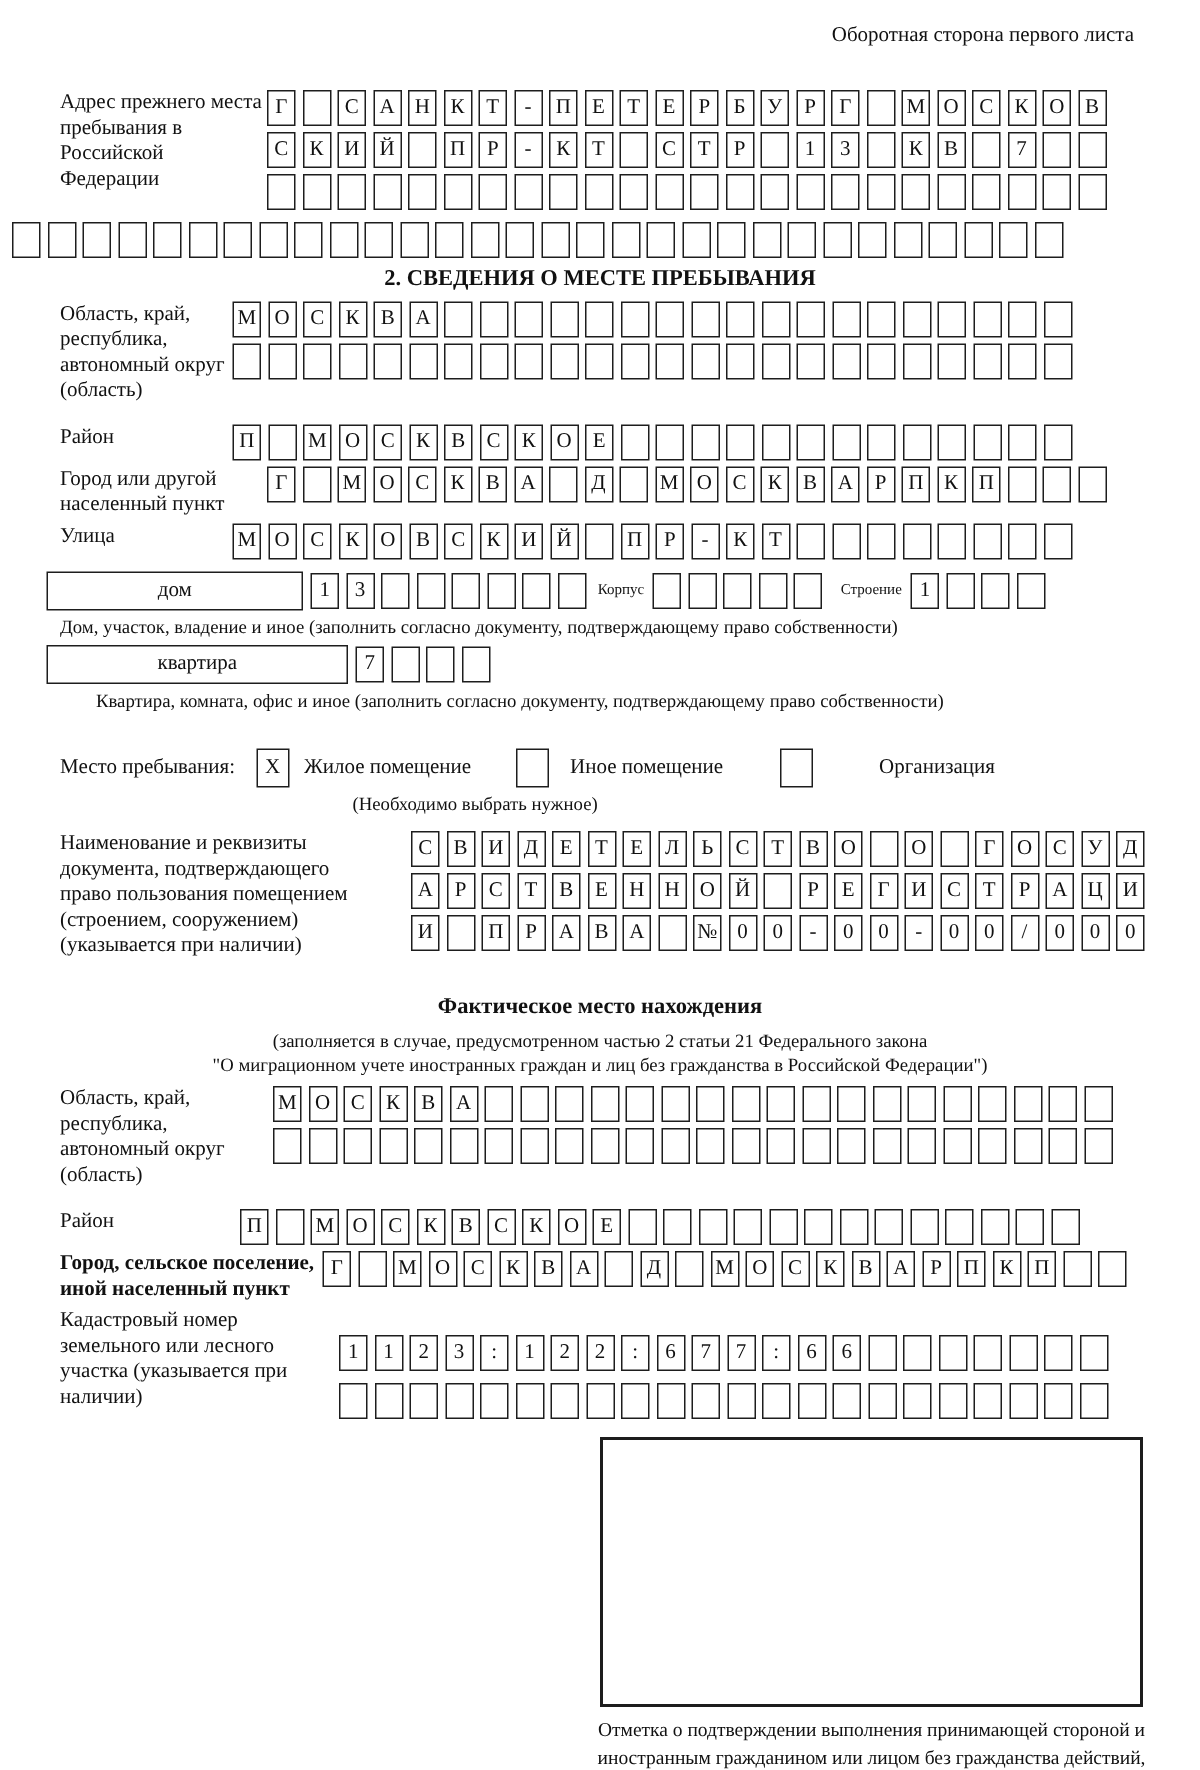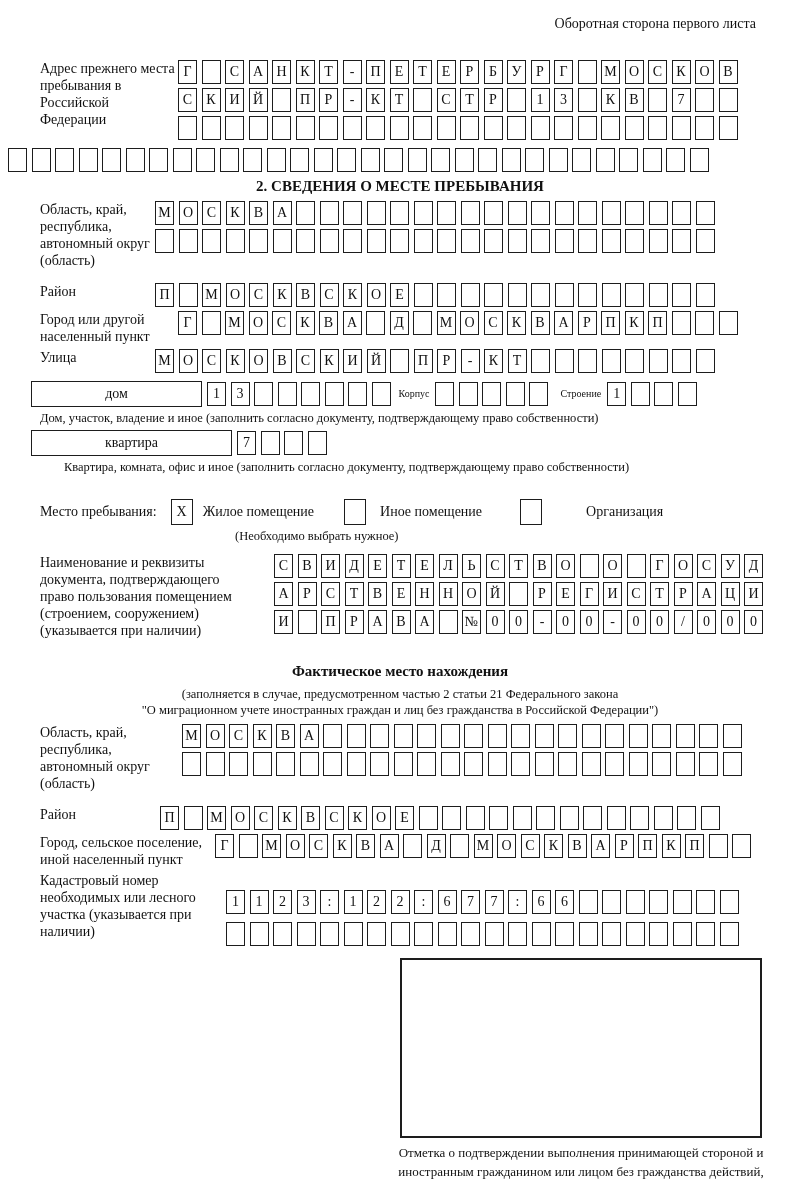--- a/index.html
+++ b/index.html
@@ -9,21 +9,21 @@
   .back-note{padding-top:16px;padding-right:44px;text-align:right;font-size:14px;}
 
   .frow{display:flex;align-items:flex-start;padding-left:40px;}
   .lbl{font-size:14px;line-height:17px;flex:0 0 auto;}
   .stack > .boxes{margin-bottom:4px;}
 
   .boxes{display:flex;gap:4.5px;}
   .cell{width:19px;height:24px;border:1.6px solid #1d1d1d;box-sizing:border-box;
         font-size:14px;line-height:21px;text-align:center;flex:0 0 auto;background:#fff;}
 
-  .w138{width:138px;} .w115{width:115px;} .w175{width:175px;} .w214{width:214px;}
+  .w138{width:138px;} .w115{width:115px;} .w175{width:175px;font-weight:bold;} .w214{width:214px;}
   .w142{width:142px;} .w120{width:120px;} .w186{width:186px;}
 
   .row-full{padding-left:8px;margin-top:4px;}
 
   .caption{font-size:12.5px;line-height:16px;}
   .caption-center{text-align:center;}
   .title{font-size:15px;font-weight:bold;text-align:center;}
 
   .widebox{border:1.6px solid #1d1d1d;height:26px;box-sizing:border-box;text-align:center;
            font-size:14px;line-height:23px;flex:0 0 auto;}
@@ -555,21 +555,21 @@
         <div class="cell">Р</div>
         <div class="cell">П</div>
         <div class="cell">К</div>
         <div class="cell">П</div>
         <div class="cell"></div>
         <div class="cell"></div>
       </div>
   </div>
 
   <div class="frow" style="margin-top:4px;">
-    <div class="lbl w186">Кадастровый номер необходимых или лесного участка (указывается при наличии)</div>
+    <div class="lbl w186">Кадастровый номер земельного или лесного участка (указывается при наличии)</div>
     <div class="stack" style="margin-top:18px;">
       <div class="boxes" style="margin-bottom:8px;">
           <div class="cell">1</div>
           <div class="cell">1</div>
           <div class="cell">2</div>
           <div class="cell">3</div>
           <div class="cell">:</div>
           <div class="cell">1</div>
           <div class="cell">2</div>
           <div class="cell">2</div>

